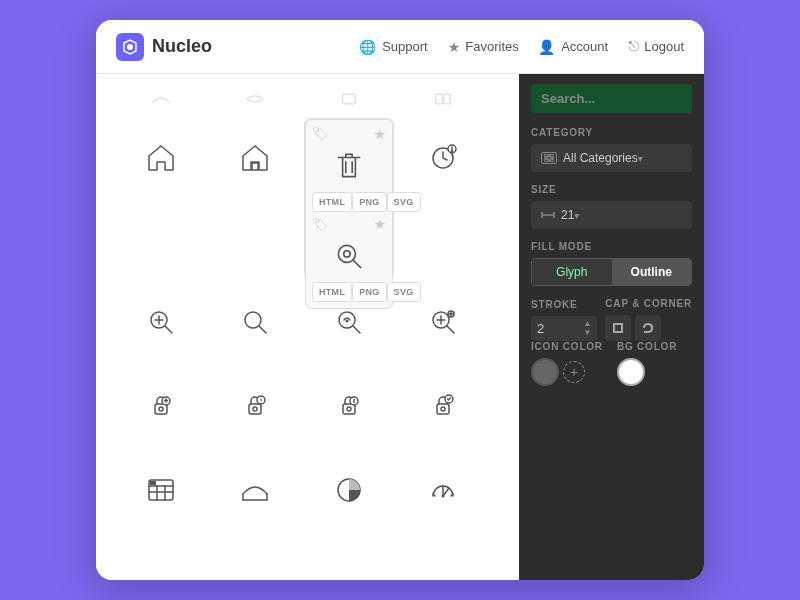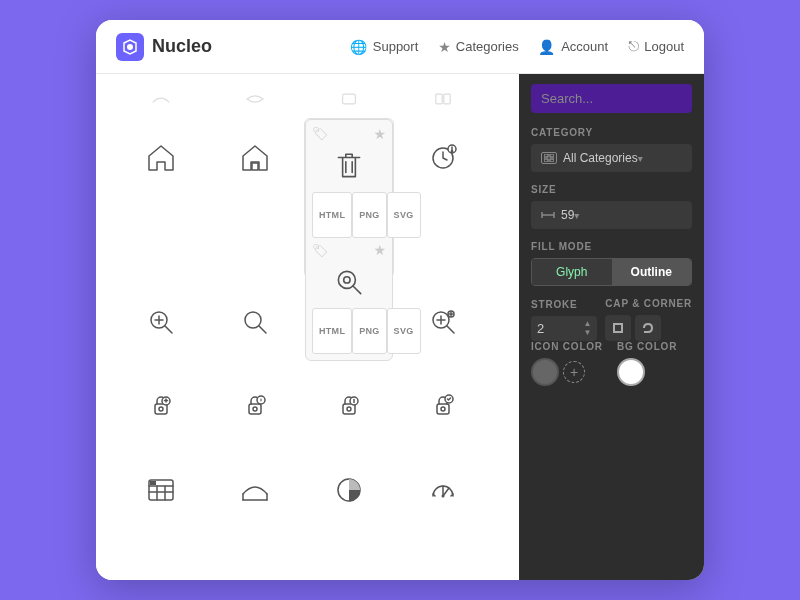--- a/index.html
+++ b/index.html
@@ -158,49 +158,50 @@
       justify-content: space-between;
       margin-top: 6px;
     }
     .dl-btn {
       font-size: 9px;
       font-weight: 600;
       color: #888;
       background: #fff;
       border: 1px solid #ddd;
       border-radius: 3px;
-      padding: 17px 6px;
+      padding: 4px 6px;
       cursor: pointer;
       letter-spacing: 0.3px;
     }
     .hover-card-bottom {
       display: flex;
       justify-content: space-between;
       align-items: center;
       margin: 4px 0;
     }
     
     .sidebar {
       width: 185px;
       background: #2d2d2d;
       flex-shrink: 0;
       display: flex;
       flex-direction: column;
       padding: 10px 12px;
     }
     .search-box {
-      background: #4c1d95;
+      background: #14532d;
       border: none;
       border-radius: 4px;
       padding: 7px 10px;
       color: #aaa;
       font-size: 13px;
       width: 100%;
       margin-bottom: 14px;
       outline: none;
+      font-weight: bold;
     }
     .search-box::placeholder { color: #888; }
     .sidebar-label {
       font-size: 10px;
       font-weight: 700;
       color: #888;
       letter-spacing: 0.8px;
       text-transform: uppercase;
       margin-bottom: 6px;
     }
@@ -377,21 +378,21 @@
       </svg>
       <span class="logo-text">Nucleo</span>
     </div>
     <nav class="nav-links">
       <a class="nav-link">
         <span class="nav-link-icon">🌐</span>
         <span>Support</span>
       </a>
       <a class="nav-link">
         <span class="nav-link-icon">★</span>
-        <span>Categories</span>
+        <span>Favorites</span>
       </a>
       <a class="nav-link">
         <span class="nav-link-icon">👤</span>
         <span>Account</span>
       </a>
       <a class="nav-link">
         <span class="nav-link-icon">⎋</span>
         <span>Logout</span>
       </a>
     </nav>
@@ -687,21 +688,21 @@
       </div>
 
       <div class="sidebar-label">SIZE</div>
       <div class="dropdown">
         <div class="dropdown-left">
           <svg width="14" height="10" viewBox="0 0 14 10" fill="none" stroke="#888" stroke-width="1.5">
             <line x1="1" y1="5" x2="13" y2="5"></line>
             <line x1="1" y1="2" x2="1" y2="8"></line>
             <line x1="13" y1="2" x2="13" y2="8"></line>
           </svg>
-          <span>59</span>
+          <span>21</span>
         </div>
         <span class="dropdown-caret">▾</span>
       </div>
 
       <div class="fill-mode-section">
         <div class="sidebar-label">FILL MODE</div>
         <div class="fill-mode-buttons">
           <div class="fill-btn">Glyph</div>
           <div class="fill-btn active">Outline</div>
         </div>

